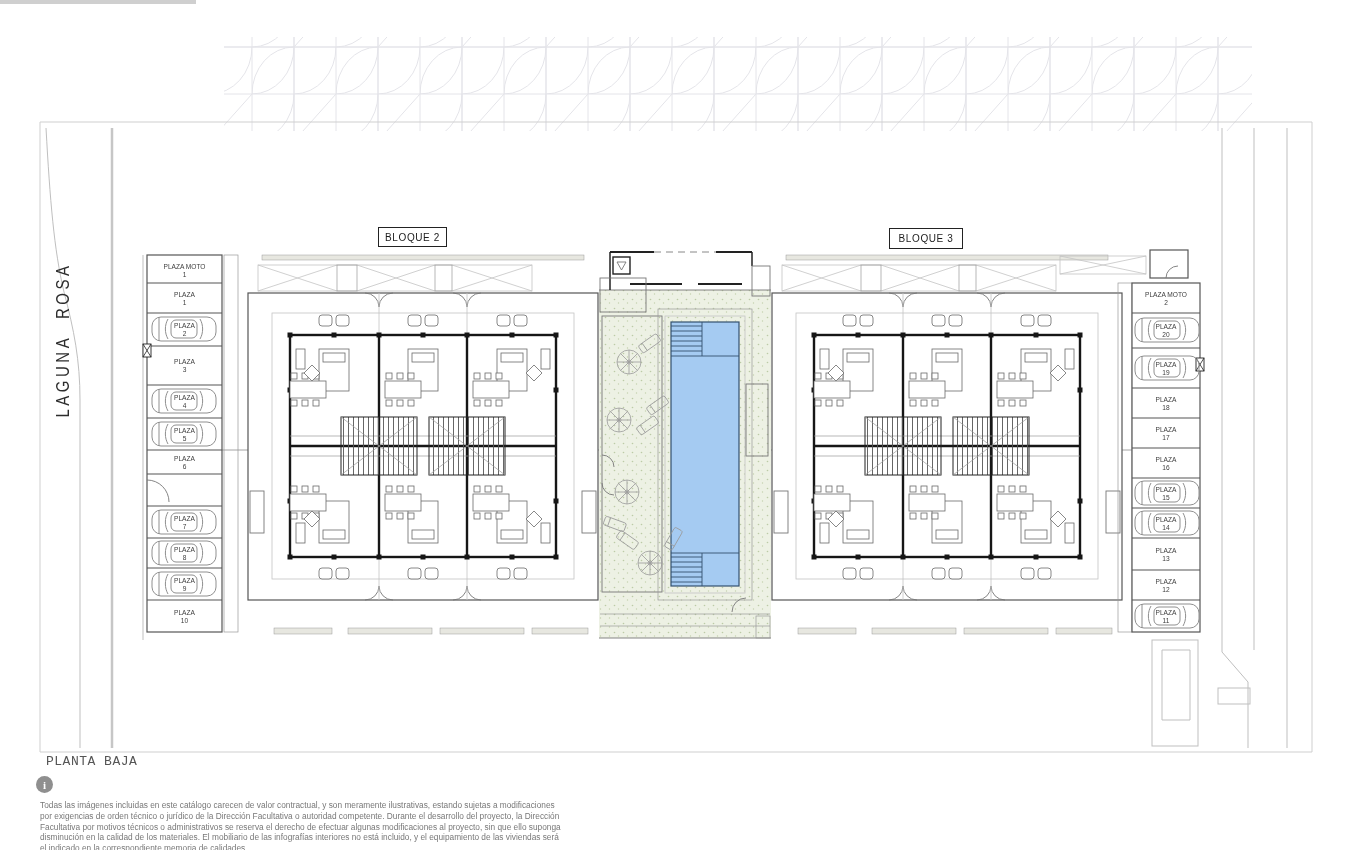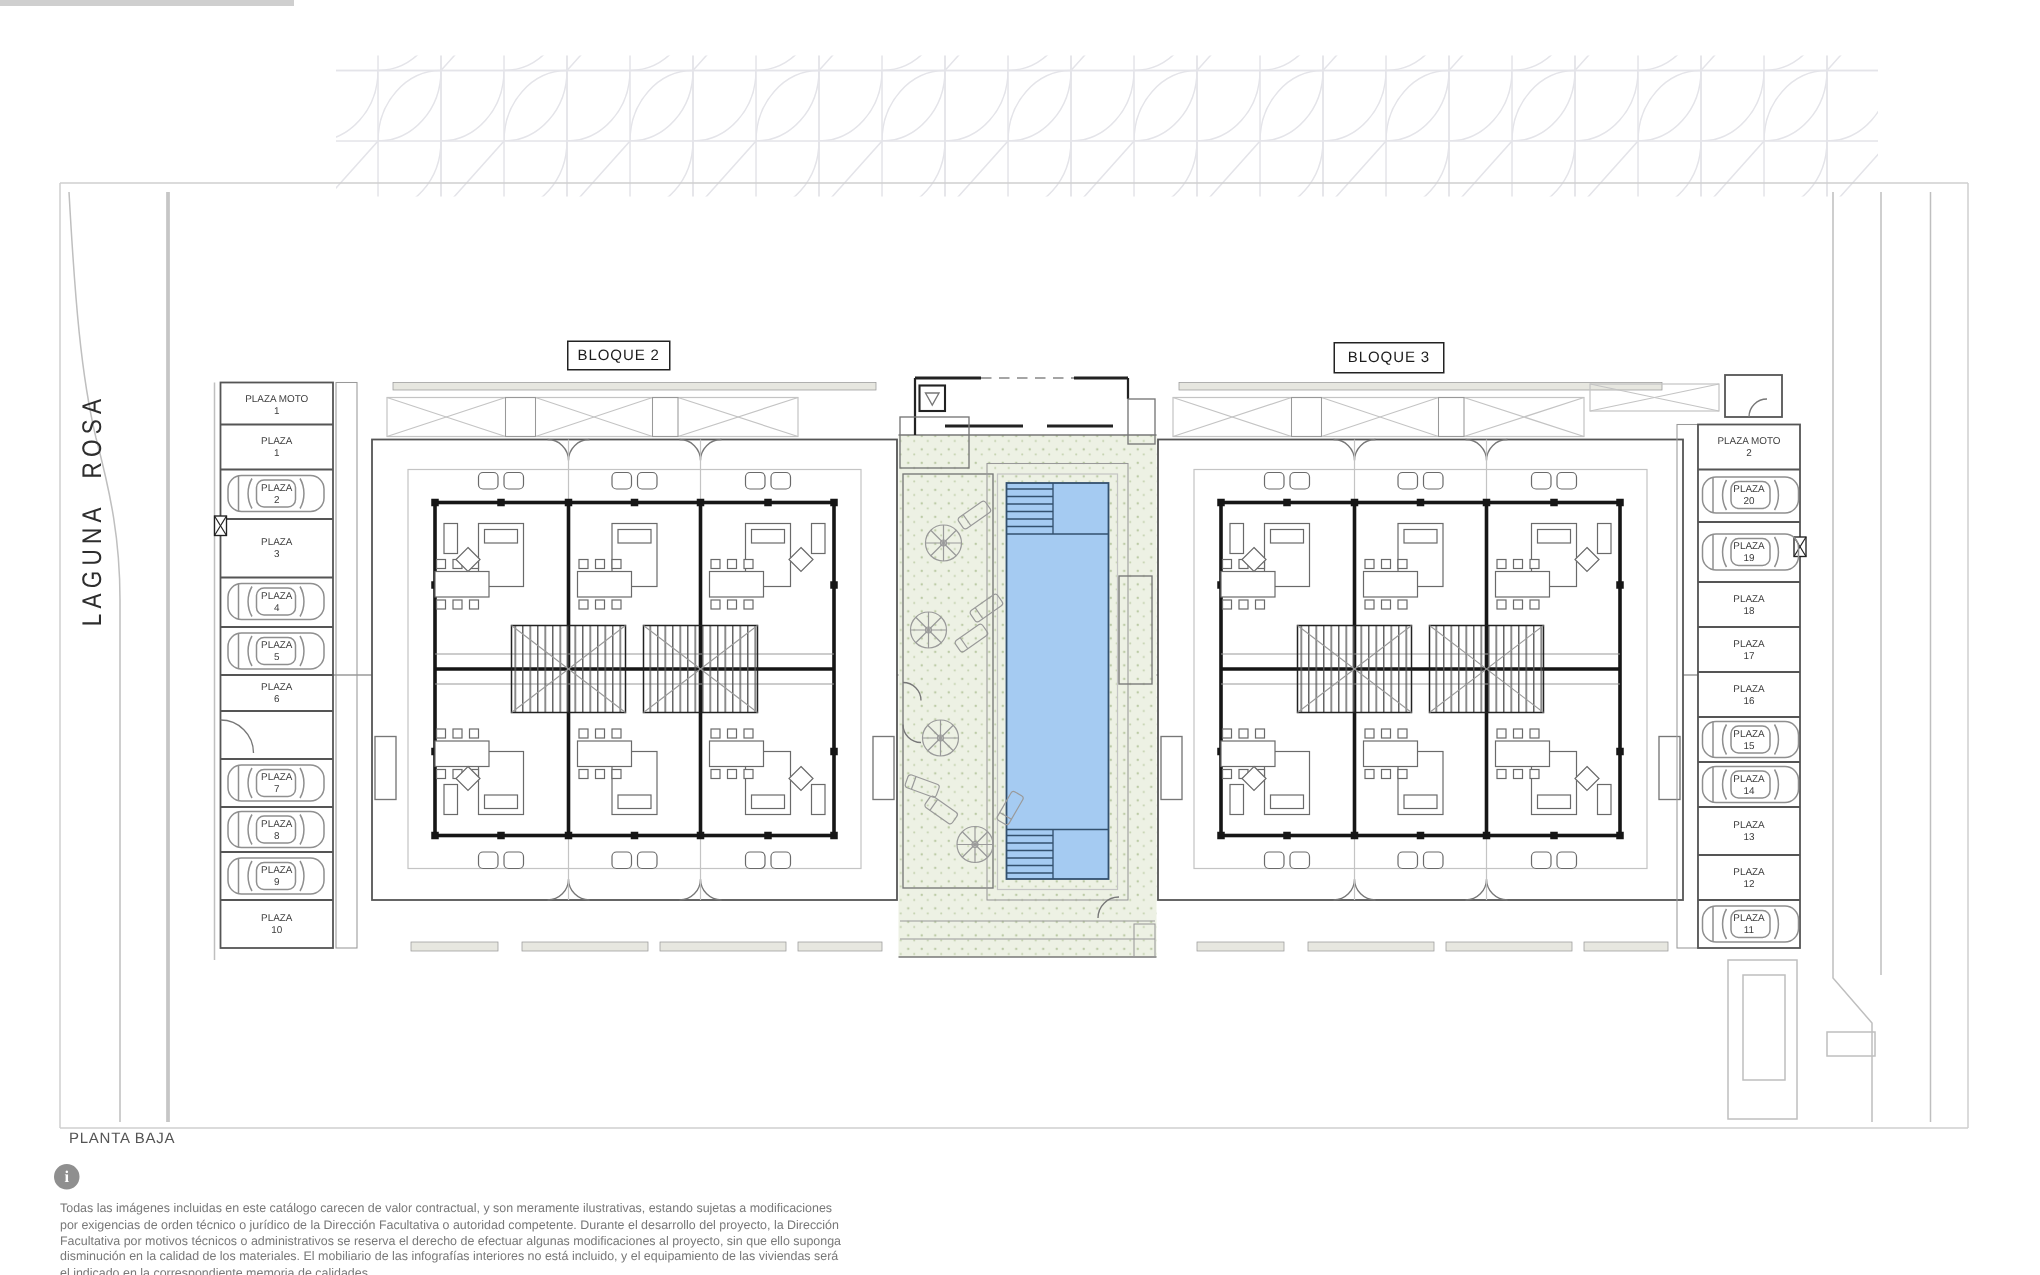--- a/index.html
+++ b/index.html
@@ -24,21 +24,21 @@
   .carc{stroke:#8f8f8f;stroke-width:1;fill:none;}
   .sun{stroke:#9a9a9a;stroke-width:0.8;fill:none;}
   
   .bloque{position:absolute;border:1.2px solid #222;background:#fff;color:#1c1c1c;
           font-size:10px;letter-spacing:0.6px;display:flex;align-items:center;justify-content:center;}
   .slot{position:absolute;left:147px;width:75px;text-align:center;font-size:6.6px;
         color:#3c3c3c;line-height:1.2;display:flex;flex-direction:column;}
   .slot.r{left:1132px;width:68px;}
   .laguna{position:absolute;left:62px;top:340px;transform:translate(-50%,-50%) rotate(-90deg) scale(1,1.2);
           white-space:nowrap;font-size:15px;color:#2d2d2d;letter-spacing:3.5px;word-spacing:9px;}
-  .planta{position:absolute;left:46px;top:754px;font-size:10px;color:#555;letter-spacing:0.5px;}
+  .planta{position:absolute;left:46px;top:754px;font-size:13px;color:#555;letter-spacing:0.5px;font-family:Liberation Mono, monospace;}
   .infoicon{position:absolute;left:36px;top:776px;width:17px;height:17px;border-radius:50%;
             background:#8f8f8f;color:#fff;font-family:"Liberation Serif",serif;font-weight:bold;
             font-size:11px;display:flex;align-items:center;justify-content:center;}
   .disc{position:absolute;left:40px;top:800px;width:525px;font-size:8.3px;line-height:1.3;color:#787878;}
   .topbar{position:absolute;left:0;top:0;width:196px;height:4px;background:#cfcfcf;}
 </style>
 </head>
 <body>
 
 <div id="stage">

